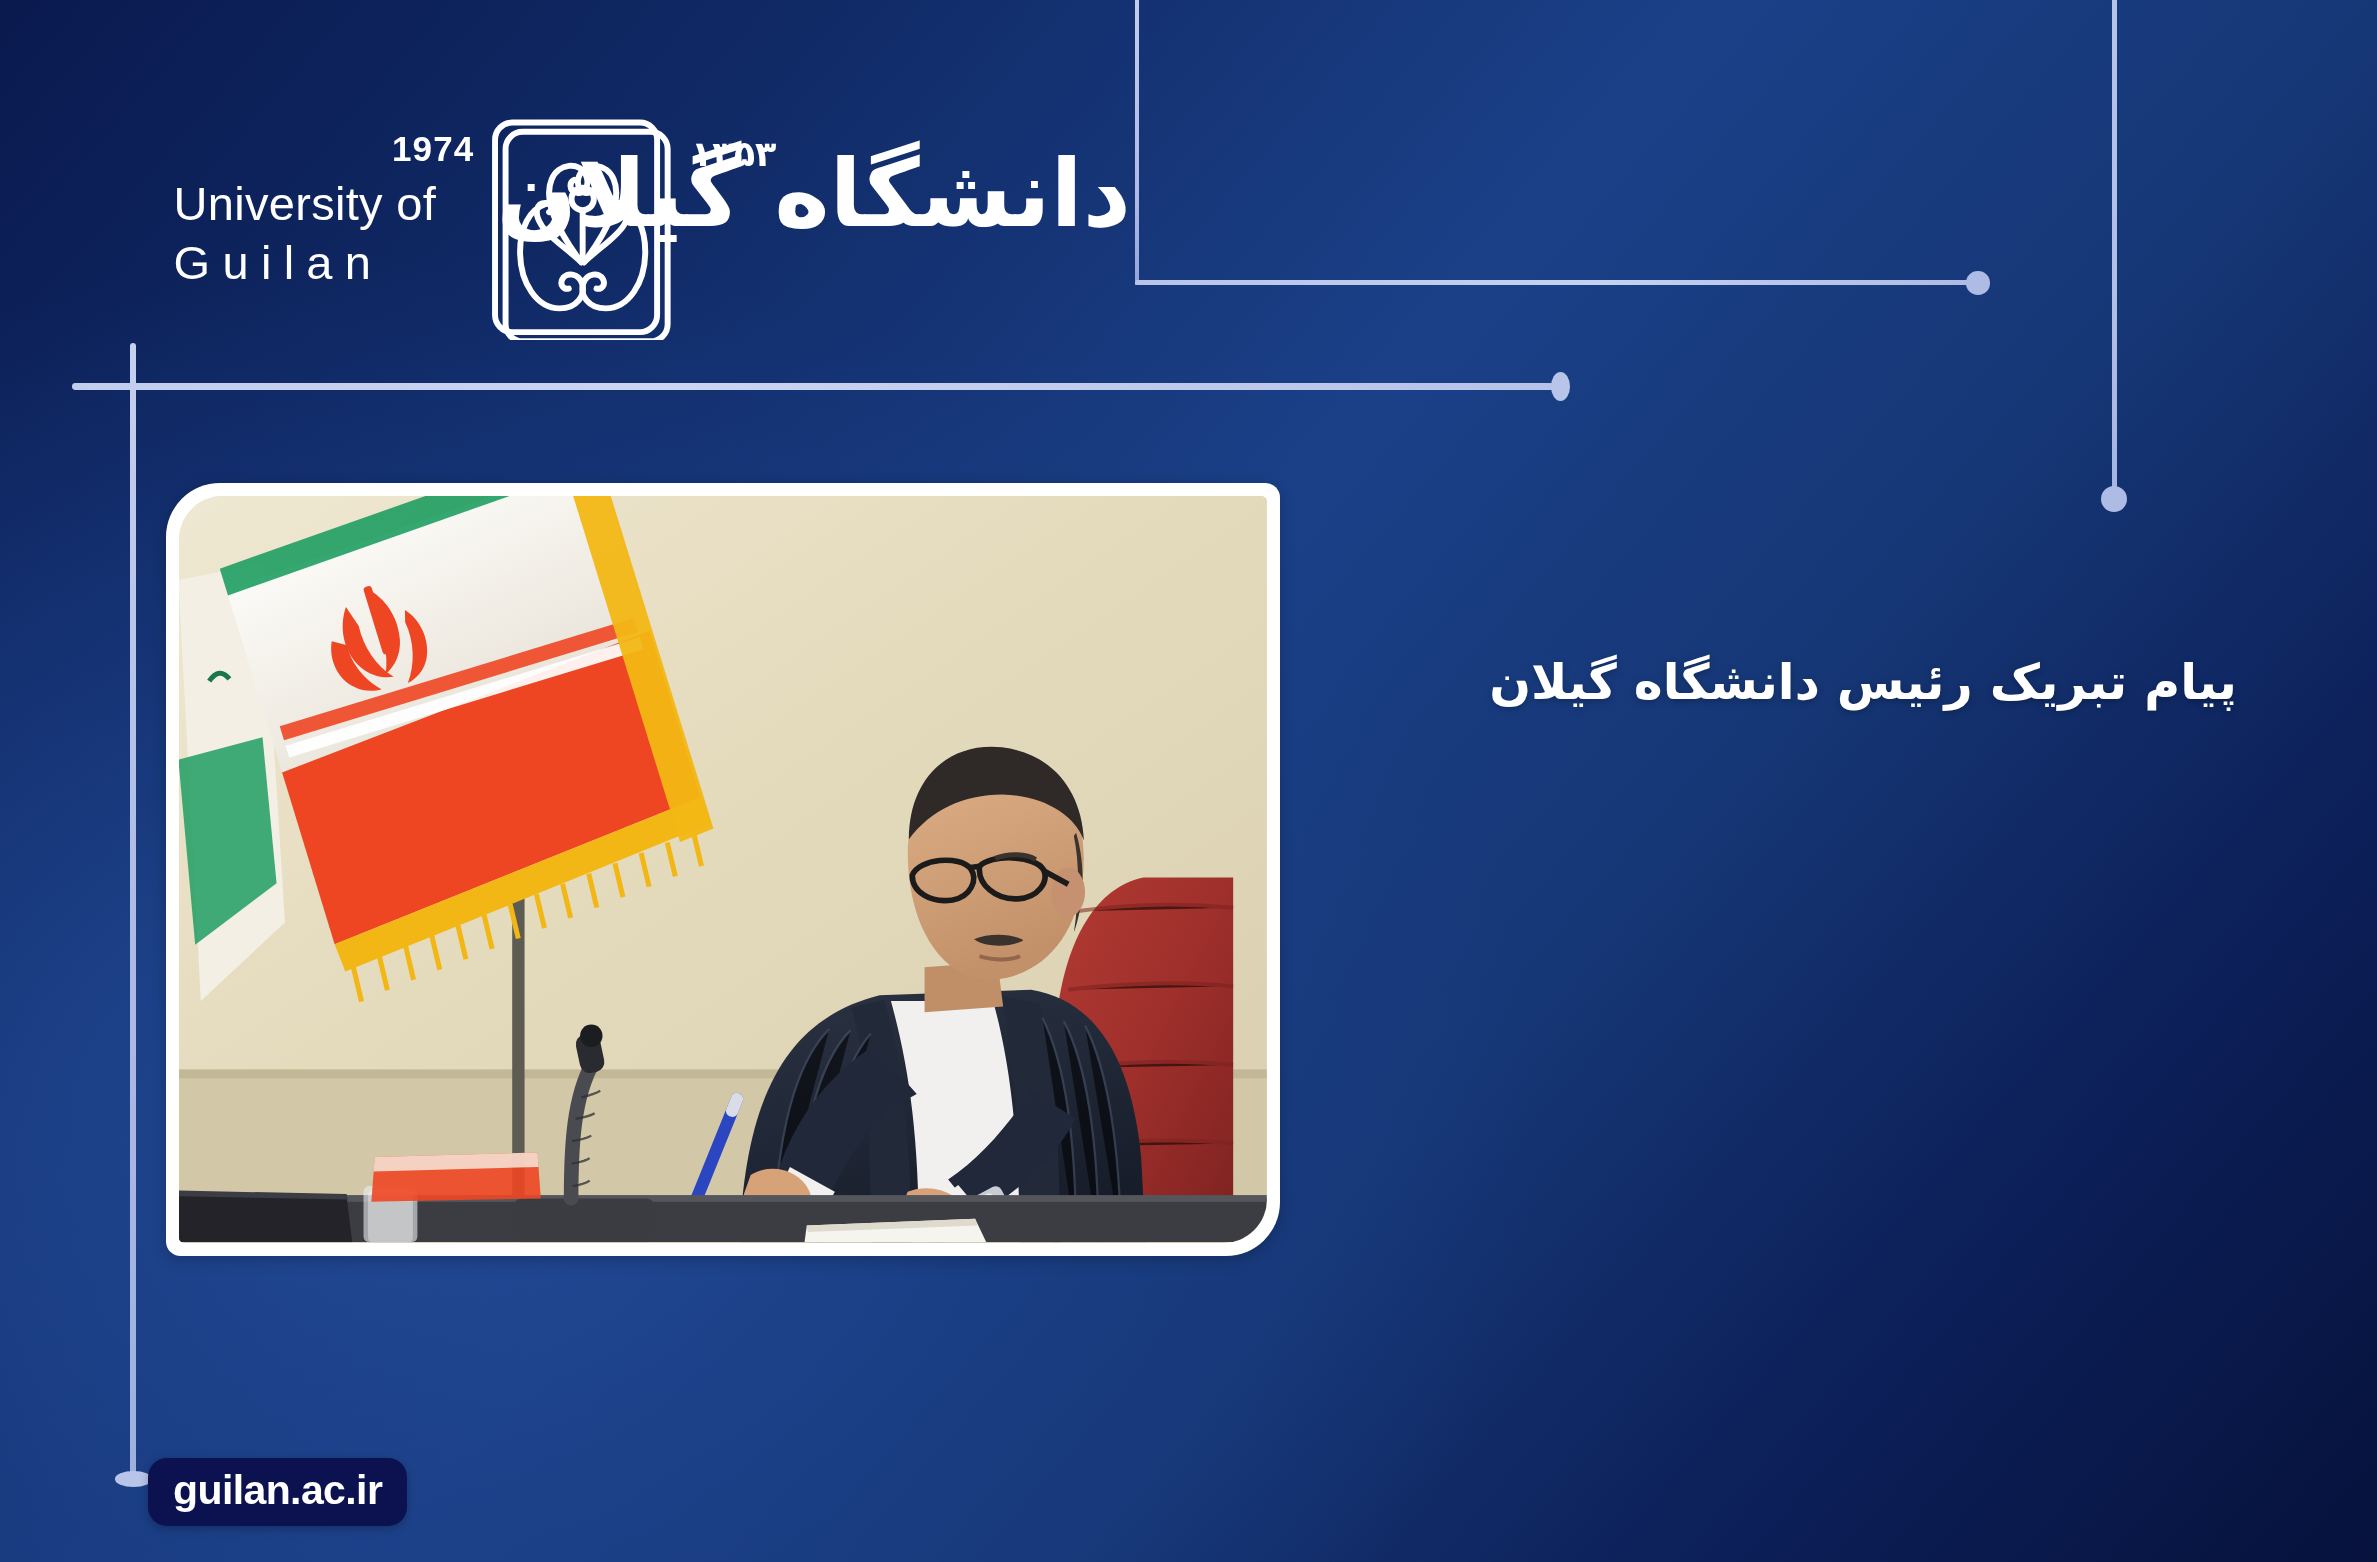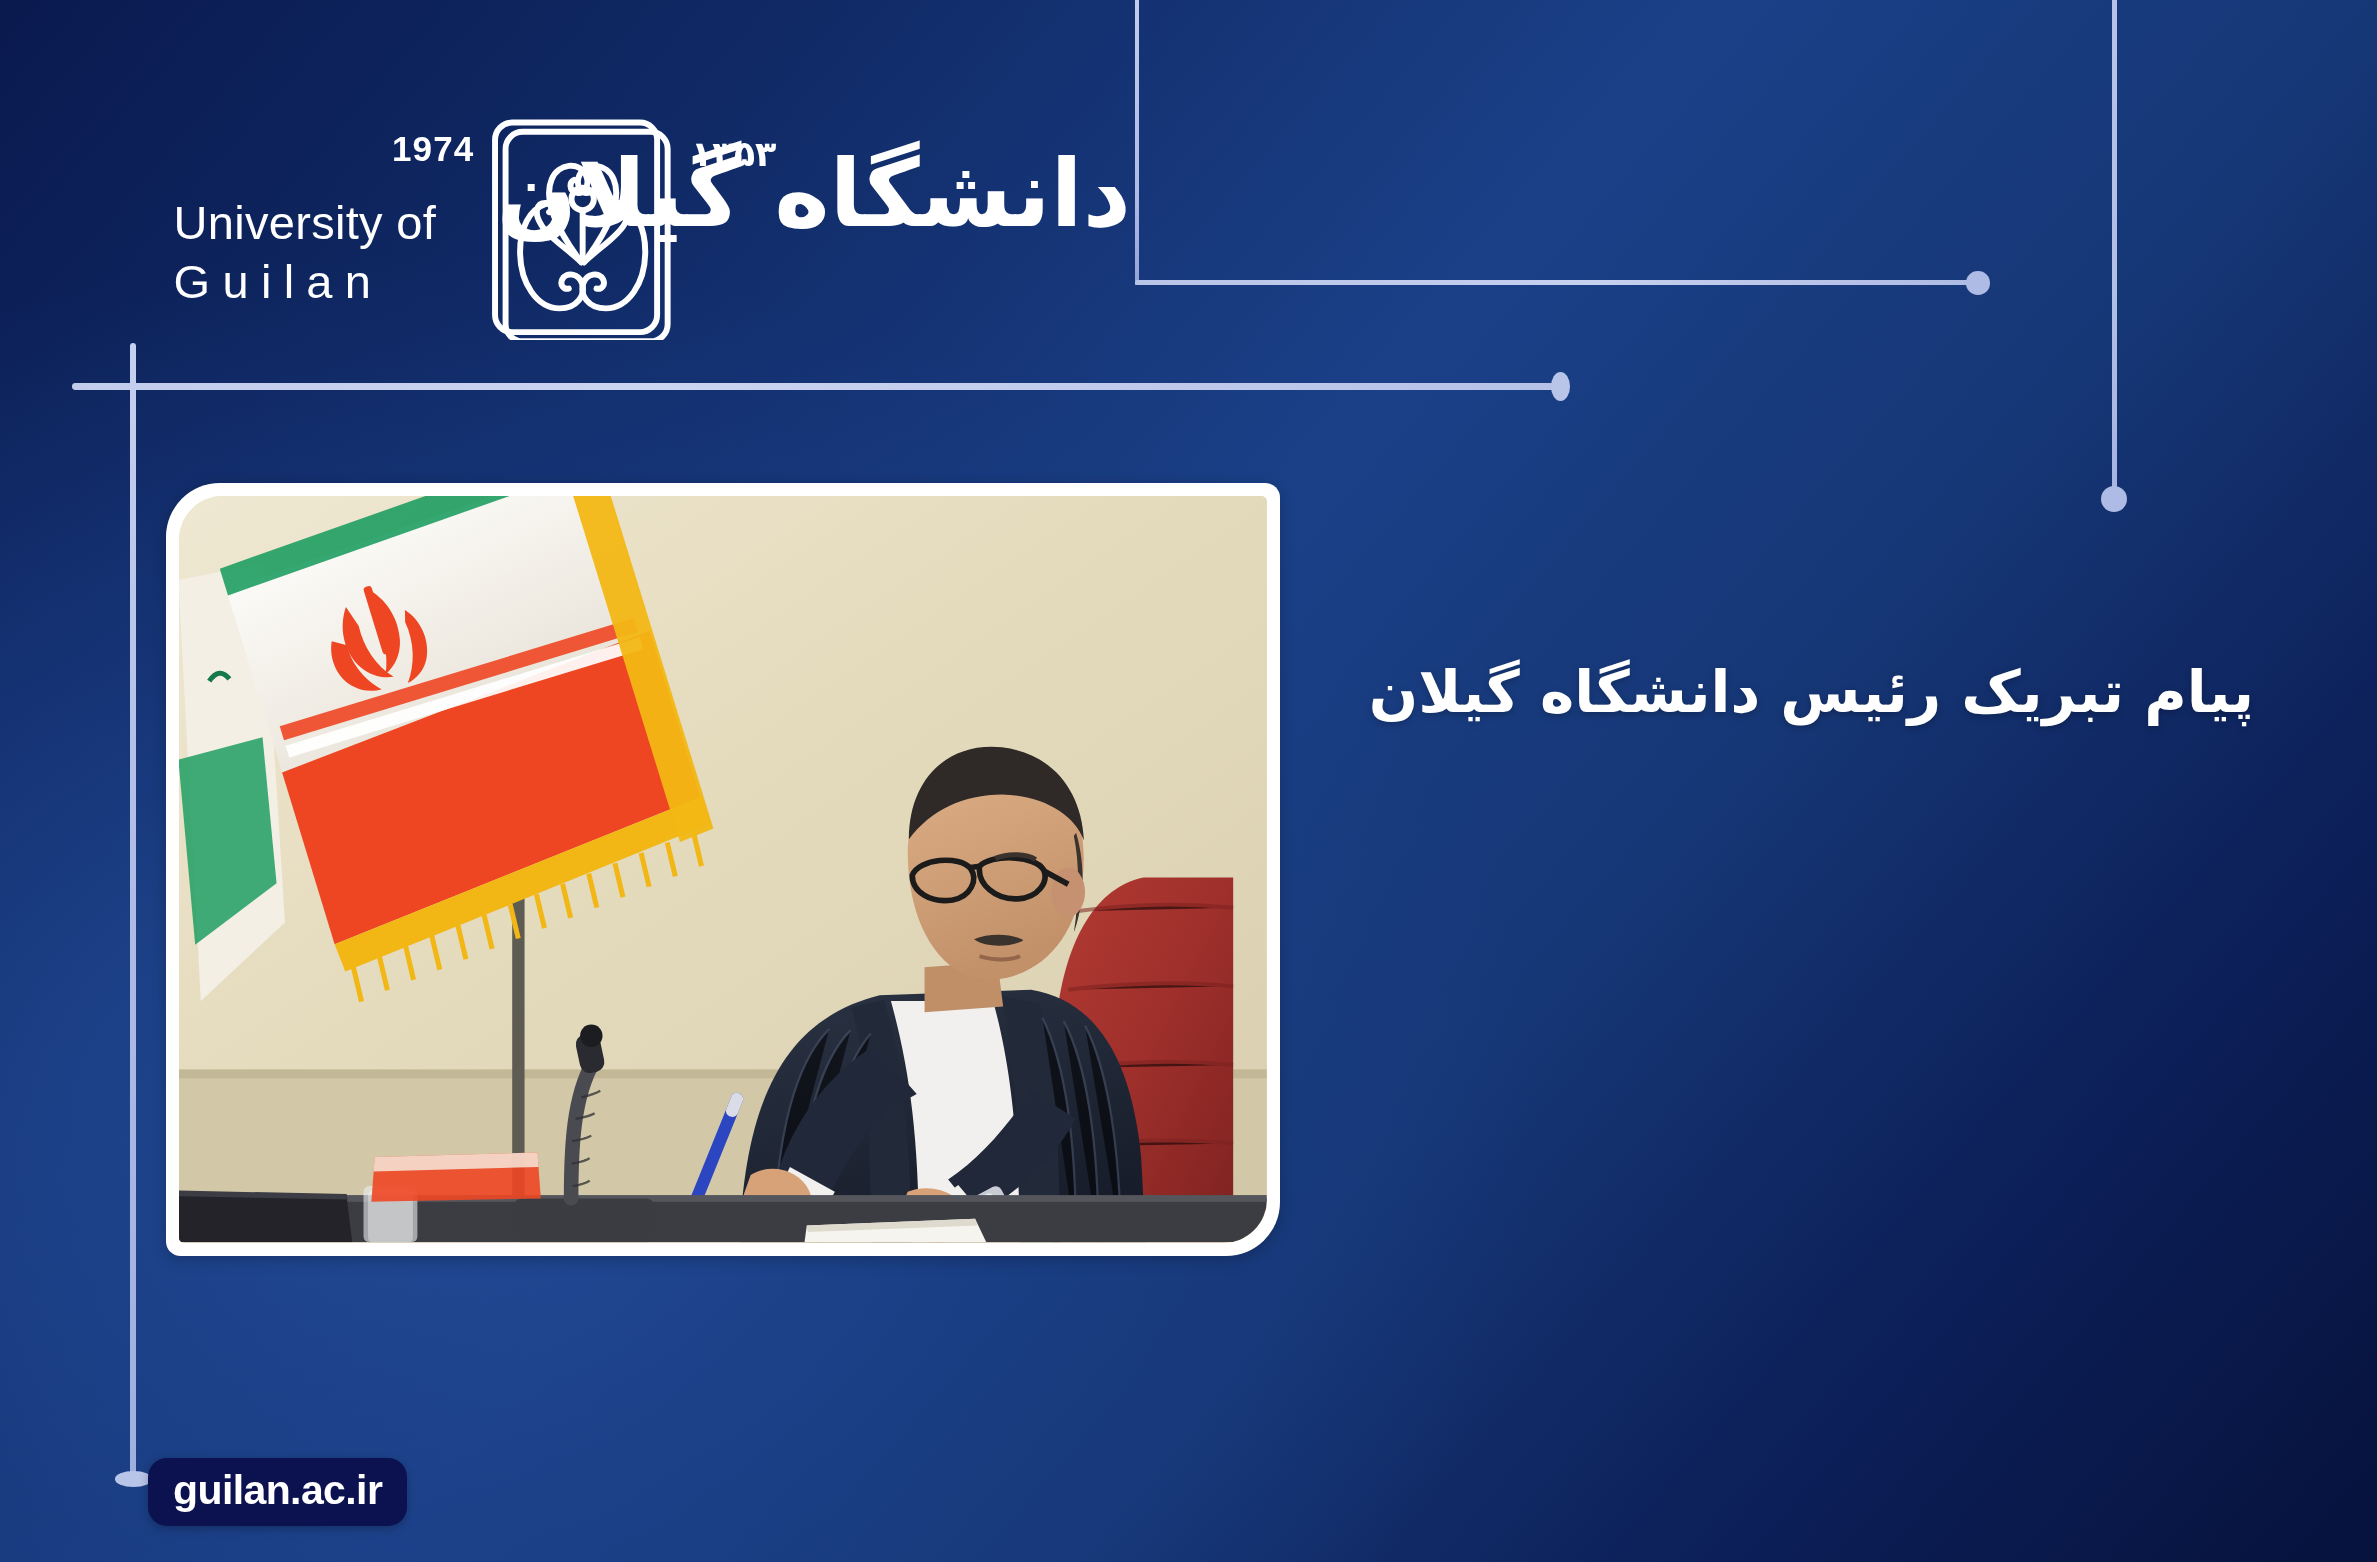--- a/index.html
+++ b/index.html
@@ -79,21 +79,20 @@
     width: 963px;
     height: 224px;
   }
 
   .logo-en {
     position: absolute;
     left: 5.6px; top: 62px;
     width: 308px;
     color: #ffffff;
     line-height: 1.0;
-    margin-top: 19px;
   }
   .logo-en-line1 {
     font-size: 47px;
     font-weight: 400;
     letter-spacing: 0.3px;
     white-space: nowrap;
   }
   .logo-en-line2 {
     font-size: 47px;
     font-weight: 400;
@@ -158,29 +157,29 @@
     width: 100%; height: 100%;
     border-radius: 44px 5.6px 44px 5.6px;
     overflow: hidden;
     background: #e8e0c8;
   }
   .photo-inner svg { display: block; width: 100%; height: 100%; }
 
   
   .headline {
     position: absolute;
-    right: 123px;
+    right: 140px;
     top: 633px;
     width: 1120px;
     text-align: right;
     direction: rtl;
     color: #ffffff;
     font-family: "DejaVu Sans", sans-serif;
     font-weight: 700;
-    font-size: 58px;
+    font-size: 49px;
     line-height: 2.05;
     text-shadow: 0 1.7px 7.8px rgba(0,0,0,0.25);
   }
   .headline-line { display: block; white-space: nowrap; }
 
   
   .url-badge {
     position: absolute;
     left: 148px;
     top: 1458px;

